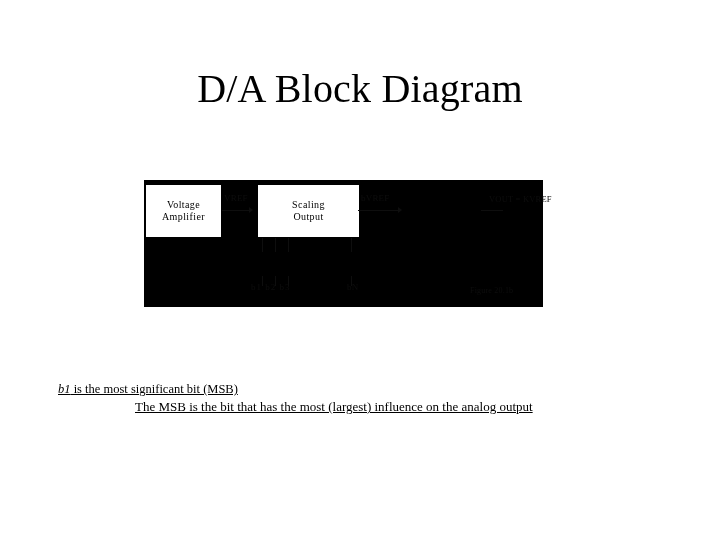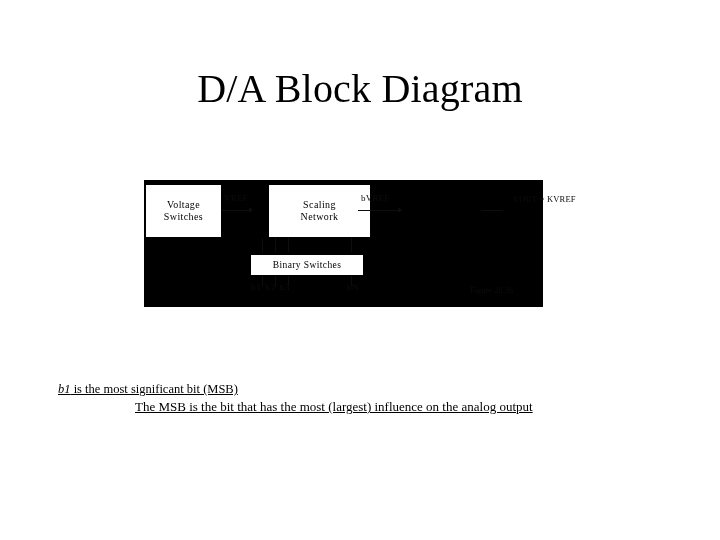--- a/index.html
+++ b/index.html
@@ -60,38 +60,38 @@
     text-align: center;
     letter-spacing: 0.4px;
     display: flex;
     flex-direction: column;
     align-items: center;
     justify-content: center;
   }
   .blk .ln { display: block; white-space: nowrap; }
 
   #blk-vref      { left: 1px;   top: 4px;  width: 77px;  height: 54px; }
-  #blk-scaling   { left: 124px; top: 4px;  width: 103px; height: 54px; }
+  #blk-scaling   { left: 113px; top: 4px;  width: 103px; height: 54px; }
   #blk-output    { left: 259px; top: 4px;  width: 78px;  height: 54px; }
   #blk-switches  { left: 106px; top: 74px; width: 114px; height: 22px; font-size: 9.5px; }
 
   
   .faint {
     position: absolute;
     color: #0d0d0d;
     font-family: "Liberation Serif", serif;
     font-size: 9px;
     line-height: 10px;
     white-space: nowrap;
     letter-spacing: 0.2px;
   }
 
   #lbl-vref-in   { left: 80px;  top: 13px; }
   #lbl-vref-mid  { left: 217px; top: 13px; }
-  #lbl-vout      { left: 345px; top: 14px; font-size: 8.5px; margin-left: 24px; }
+  #lbl-vout      { left: 345px; top: 14px; font-size: 8.5px; }
   #lbl-bits      { left: 107px; top: 102px; letter-spacing: 1px; }
   #lbl-bn        { left: 203px; top: 102px; }
   #lbl-figcap    { left: 326px; top: 106px; font-size: 8px; }
 
   
   .arrow {
     position: absolute;
     background: #0e0e0e;
   }
   .arrow-h { height: 1px; }
@@ -133,32 +133,29 @@
 <body>
 
 <div id="slide">
 
   <div id="slide-title">D/A Block Diagram</div>
 
   <div id="figure">
 
     <div class="blk" id="blk-vref">
       <span class="ln">Voltage</span>
-      <span class="ln">Switches</span>
+      <span class="ln">Amplifier</span>
     </div>
 
     <div class="blk" id="blk-scaling">
       <span class="ln">Scaling</span>
-      <span class="ln">Network</span>
+      <span class="ln">Output</span>
     </div>
 
 
-    <div class="blk" id="blk-switches">
-      <span class="ln">Binary Switches</span>
-    </div>
 
     <div class="arrow arrow-h" style="left:78px; top:30px; width:28px;"></div>
     <div class="arrow-head-r" style="left:105px; top:27px;"></div>
 
     <div class="arrow arrow-h" style="left:214px; top:30px; width:41px;"></div>
     <div class="arrow-head-r" style="left:254px; top:27px;"></div>
 
     <div class="arrow arrow-h" style="left:337px; top:30px; width:22px;"></div>
 
     <div class="arrow arrow-v" style="left:118px; top:58px; height:14px;"></div>

